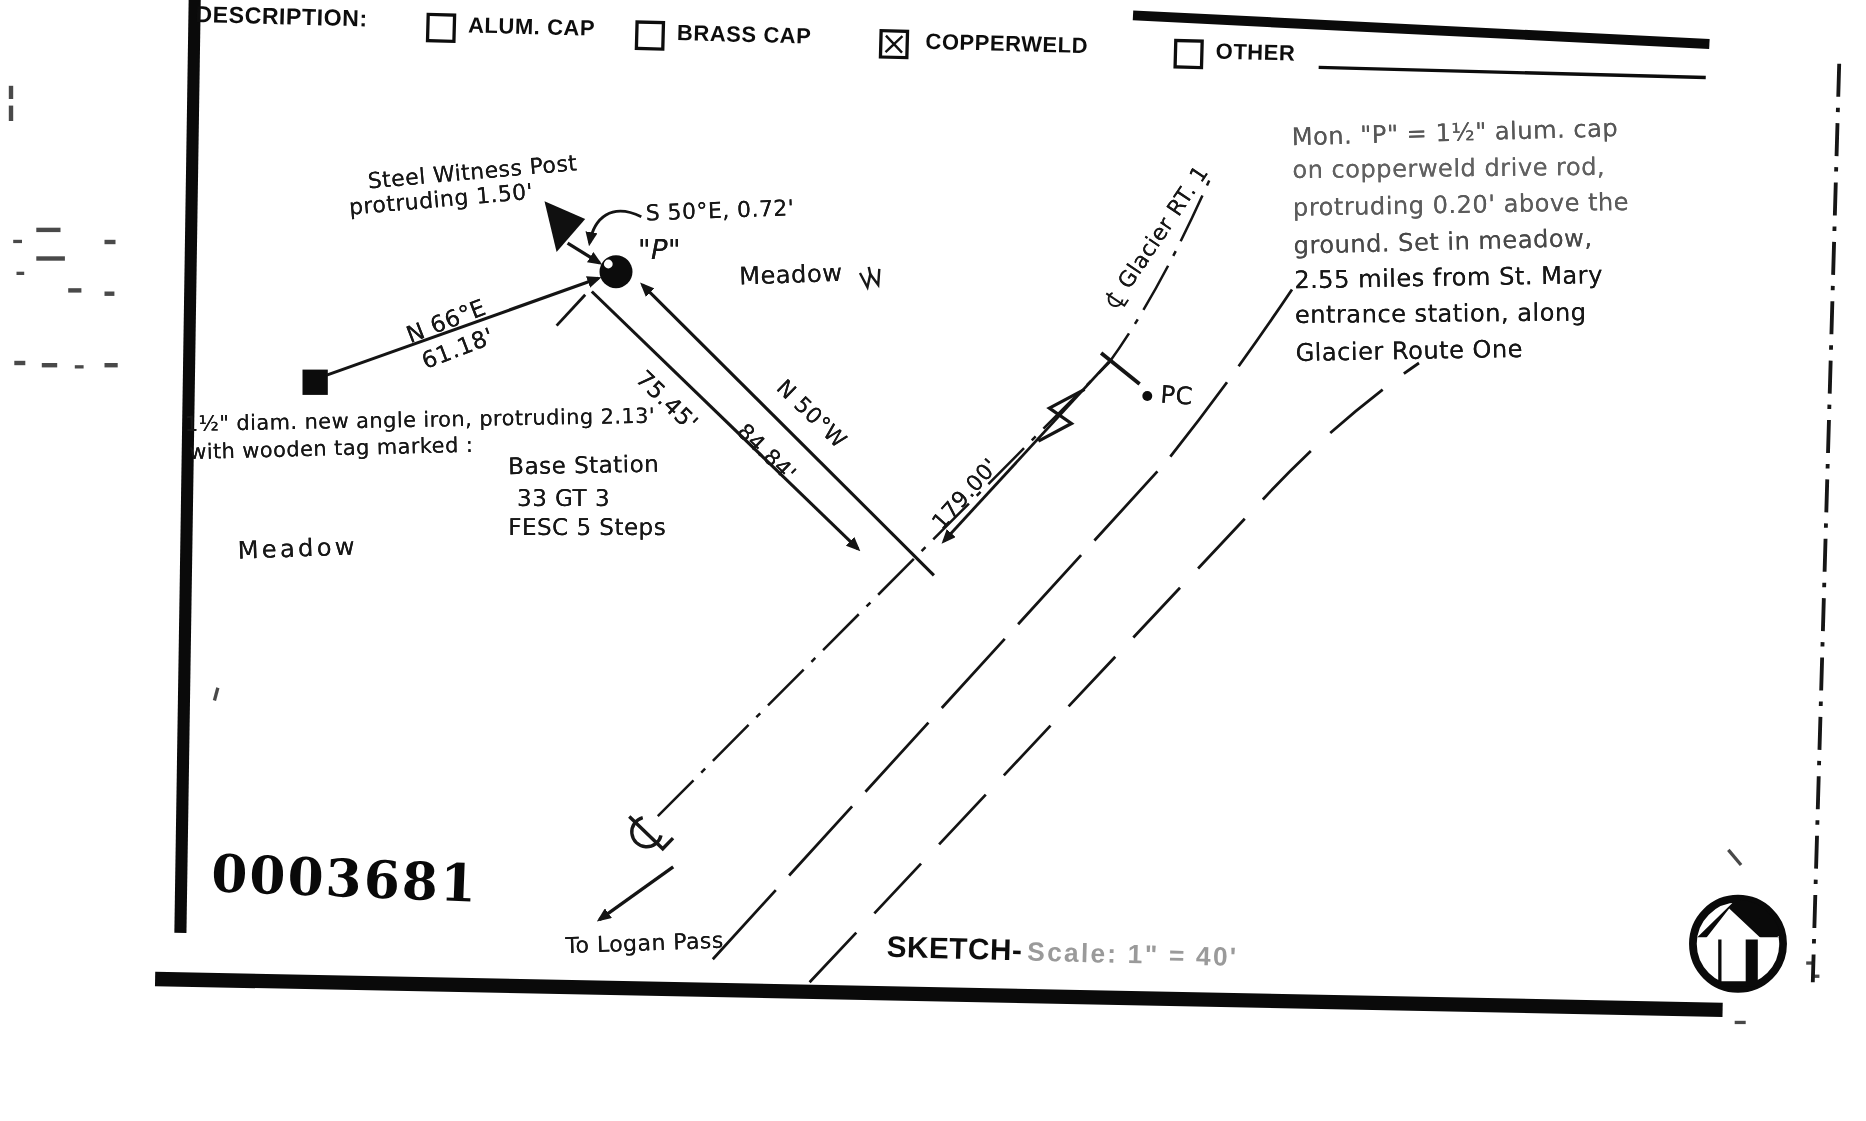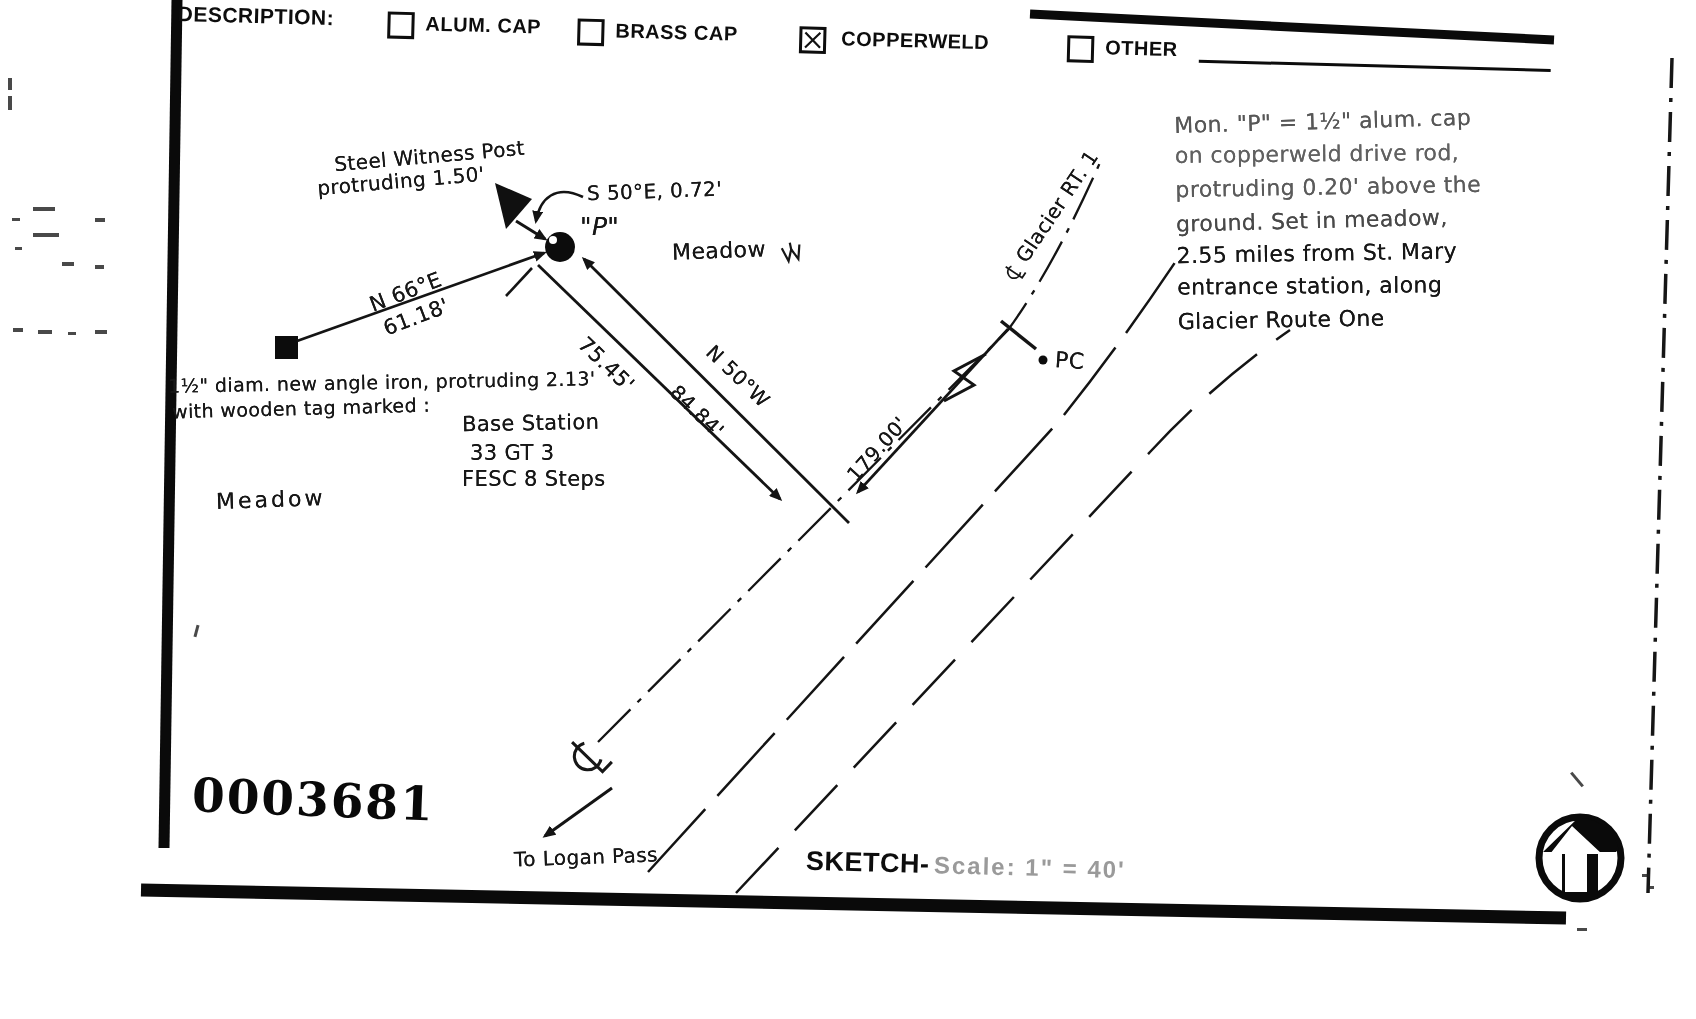--- a/index.html
+++ b/index.html
@@ -108,21 +108,21 @@
     <line x1="12" y1="0" x2="12" y2="9" stroke="#171717" stroke-width="2.2"></line>
   </svg>
 
   <div class="abs hand" style="left:368px;top:280px;font-size:21px;transform:rotate(-21deg);">N 66°E</div>
   <div class="abs hand" style="left:382px;top:305px;font-size:21px;transform:rotate(-21deg);">61.18'</div>
 
   <div class="abs hand" style="left:168px;top:371px;font-size:19px;transform:rotate(-1deg);">1½" diam. new angle iron, protruding 2.13'</div>
   <div class="abs hand" style="left:172px;top:397px;font-size:19px;transform:rotate(-1.5deg);">with wooden tag marked :</div>
   <div class="abs hand" style="left:462px;top:411px;font-size:21px;transform:rotate(-1deg);">Base Station</div>
   <div class="abs hand" style="left:470px;top:441px;font-size:21px;">33 GT 3</div>
-  <div class="abs hand" style="left:462px;top:467px;font-size:21px;">FESC 8 Steps</div>
+  <div class="abs hand" style="left:462px;top:467px;font-size:21px;">FESC 5 Steps</div>
   <div class="abs hand" style="left:216px;top:487px;font-size:22px;letter-spacing:3px;transform:rotate(-2deg);">Meadow</div>
 
   <div class="abs hand" style="left:590px;top:332px;font-size:21px;transform:rotate(44deg);transform-origin:0 0;">75.45'</div>
   <div class="abs hand" style="left:718px;top:340px;font-size:20px;transform:rotate(44deg);transform-origin:0 0;">N 50°W</div>
   <div class="abs hand" style="left:682px;top:380px;font-size:20px;transform:rotate(44deg);transform-origin:0 0;">84.84'</div>
   <div class="abs hand" style="left:842px;top:470px;font-size:20px;transform:rotate(-48deg);transform-origin:0 0;">179.00'</div>
   <div class="abs hand" style="left:1055px;top:348px;font-size:22px;transform:rotate(4deg);">PC</div>
 
   <div class="abs hand" style="left:1008px;top:268px;font-size:20px;transform:rotate(-56deg);transform-origin:0 50%;">
     <svg class="clsym" width="18" height="26" viewBox="0 0 20 26">

